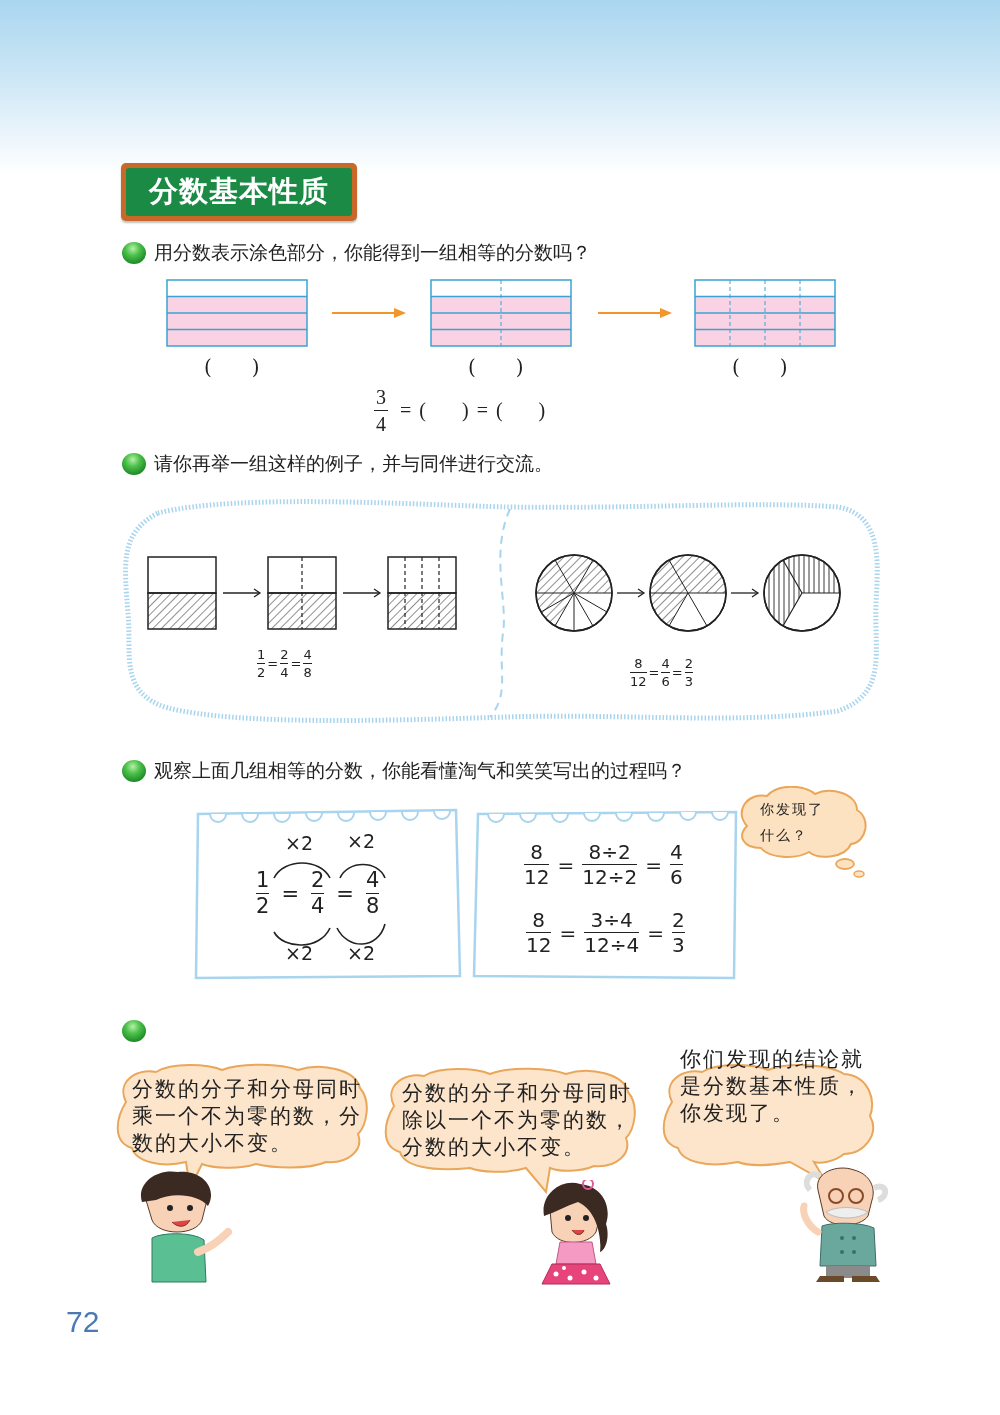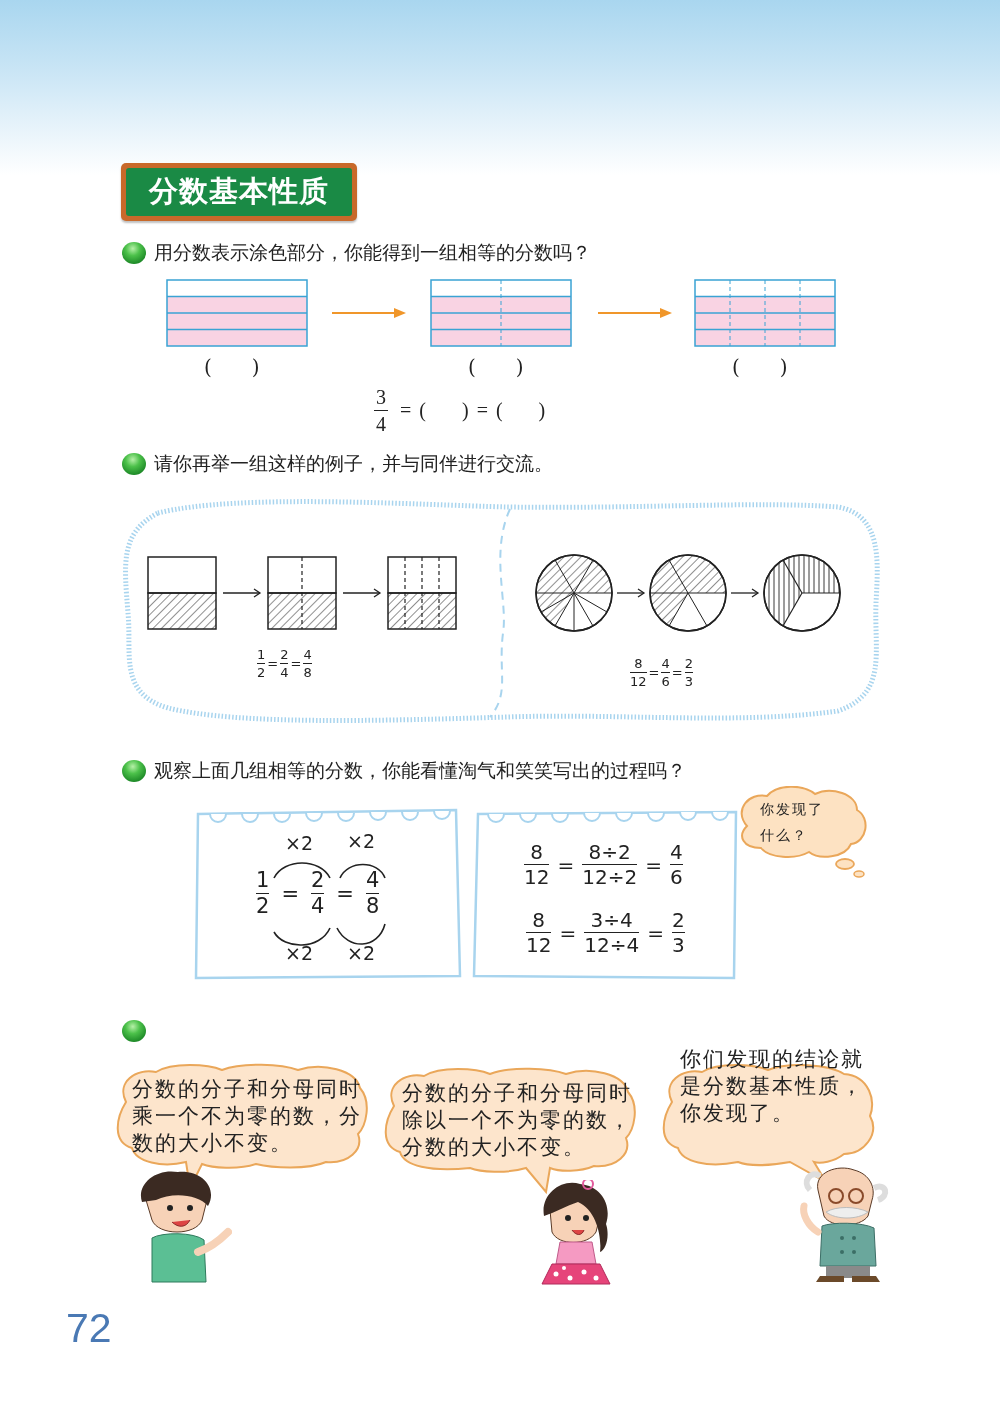--- a/index.html
+++ b/index.html
@@ -22,21 +22,21 @@
   .frac .num { padding: 0 2px 3px; }
   .frac .den { border-top: 1.5px solid #222; padding: 3px 2px 0; }
   .eq-token { margin: 0 8px; }
   .gap { display: inline-block; width: 36px; }
   .hand { font-family: "DejaVu Sans", sans-serif; color: #222; }
   .hfrac { display: inline-flex; flex-direction: column; align-items: center; line-height: 1; margin: 0 2px; }
   .hfrac .num { padding-bottom: 2px; }
   .hfrac .den { border-top: 1.3px solid #222; padding-top: 2px; }
   .hand-eq { position: absolute; display: flex; align-items: center; }
   .speech { position: absolute; font-size: 21px; line-height: 27px; color: #222; font-family: "DejaVu Sans", sans-serif; letter-spacing: 2px; }
-  .page-number { position: absolute; left: 66px; top: 1305px; font-size: 41px; color: #4a79b4; font-family: "Liberation Sans", sans-serif; }
+  .page-number { position: absolute; left: 66px; top: 1305px; font-size: 30px; color: #4a79b4; font-family: "Liberation Sans", sans-serif; }
 </style>
 </head>
 <body>
 
 <div class="top-band"></div>
 
 <div class="title-board">
   <div class="inner">分数基本性质</div>
 </div>
 

